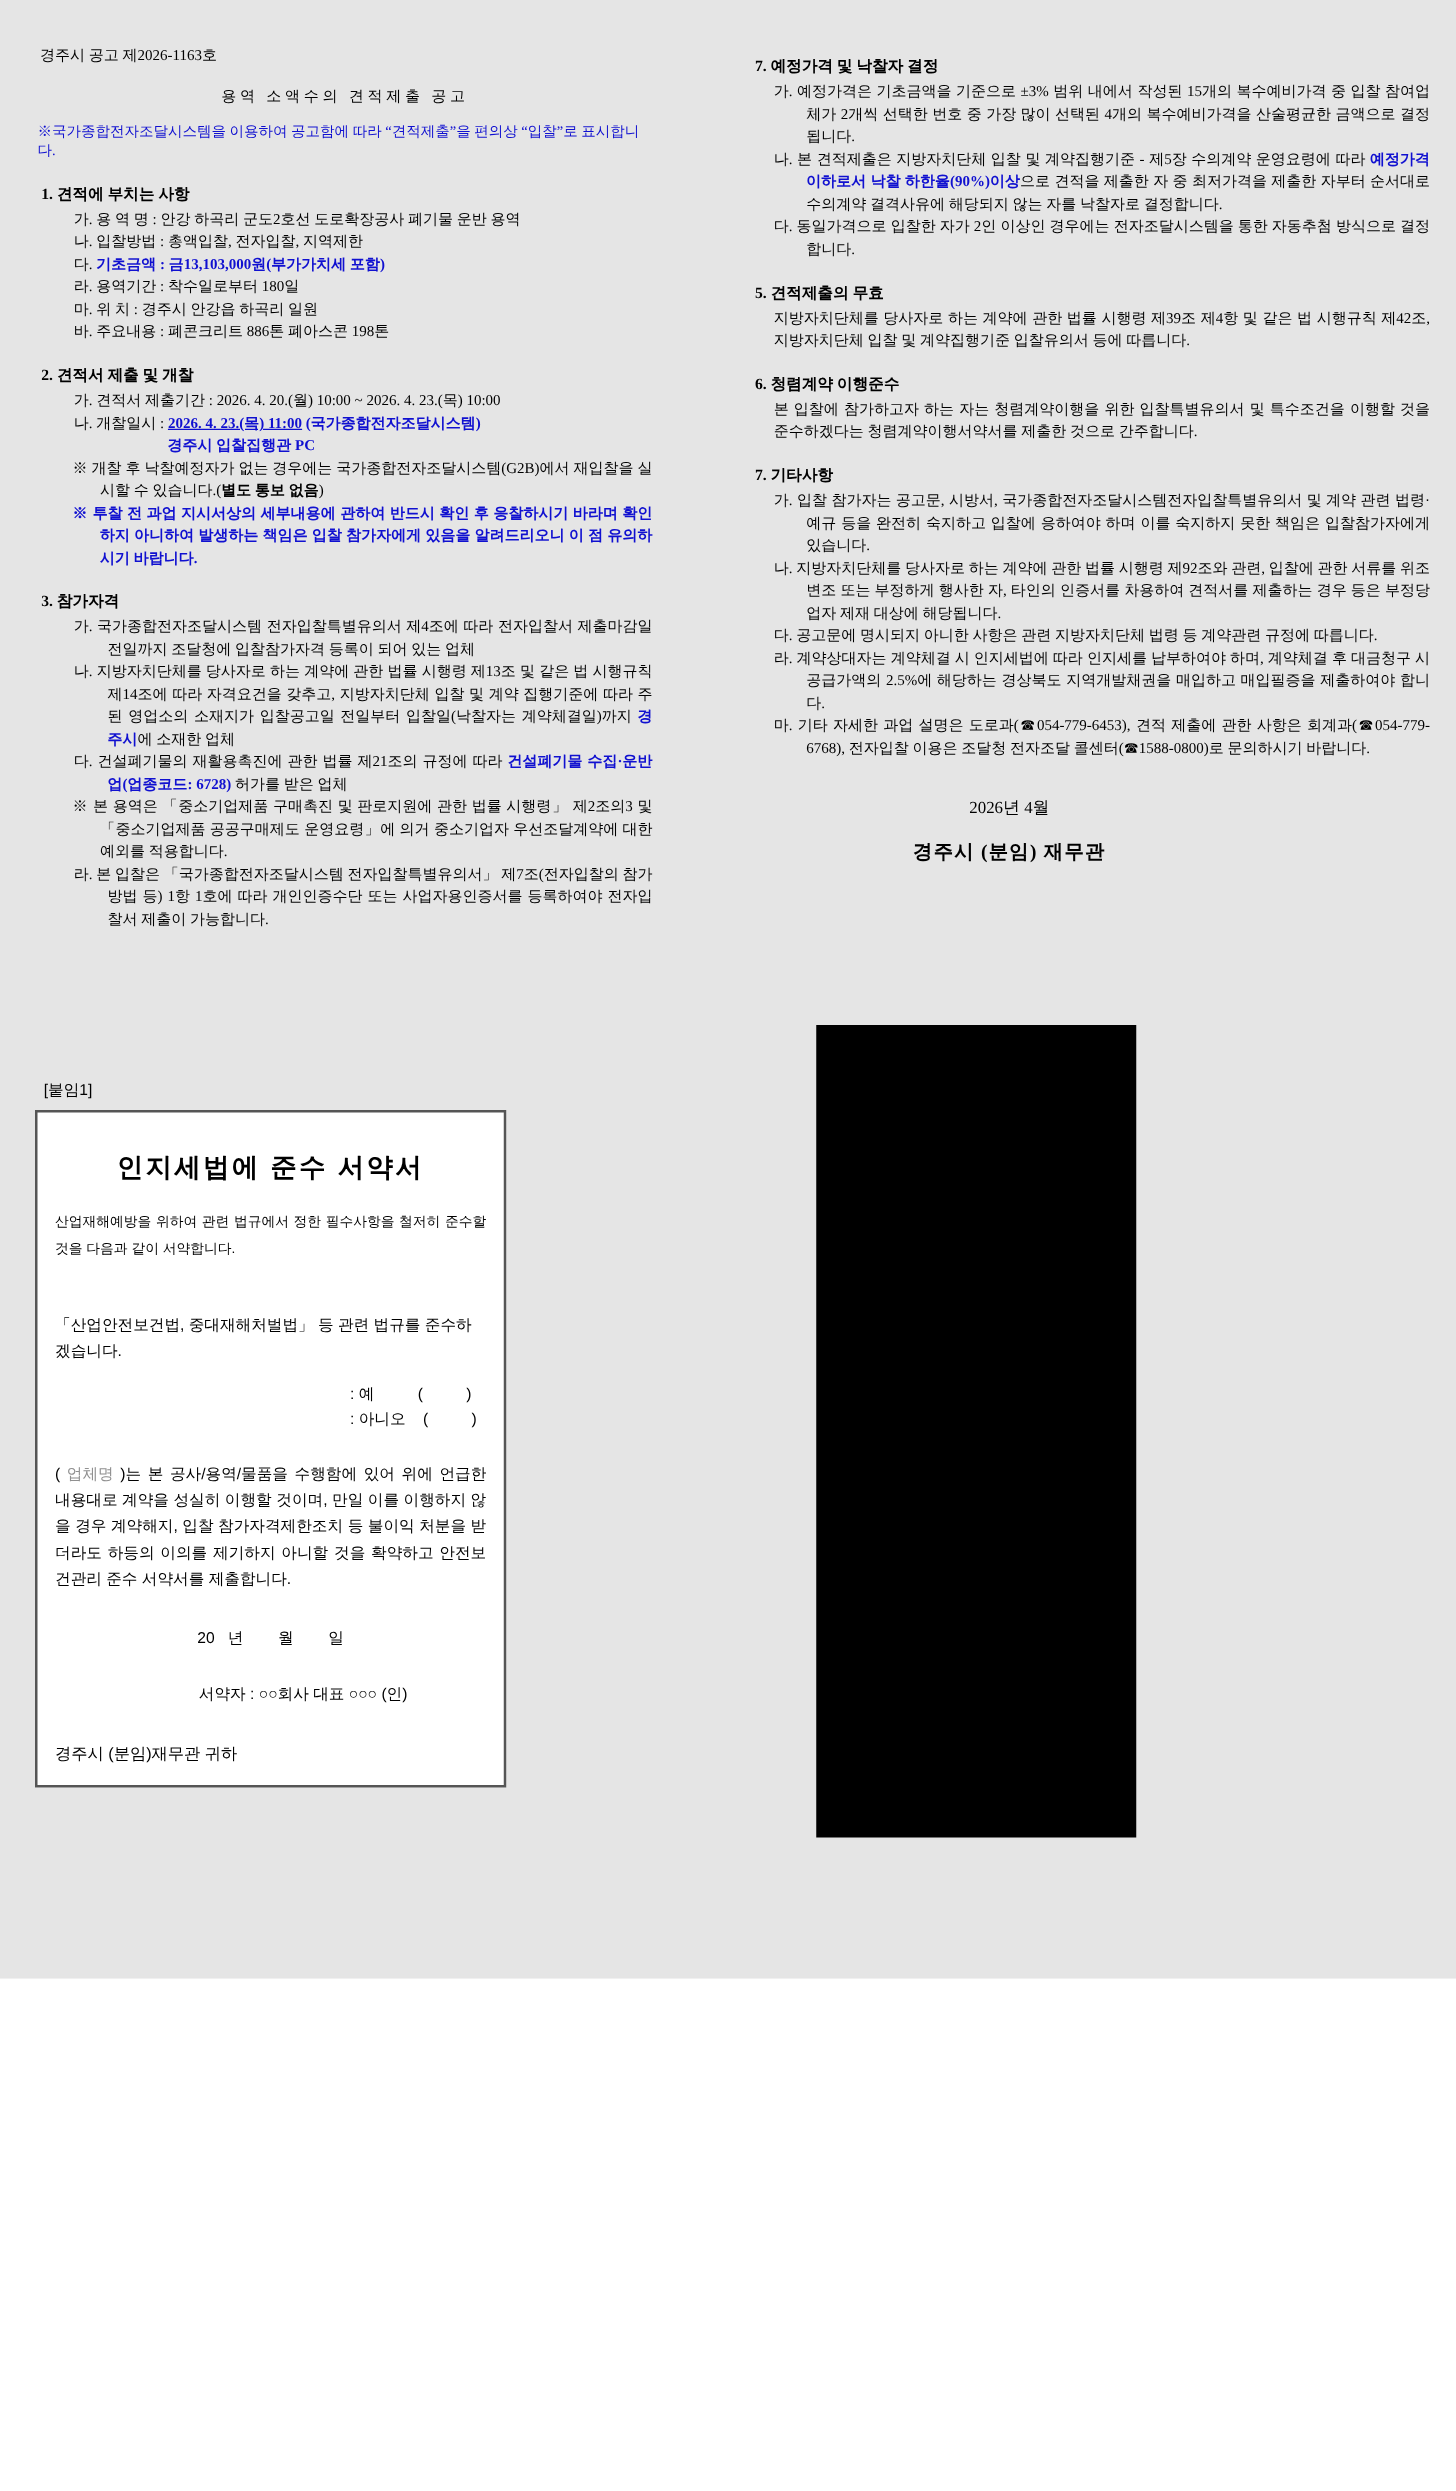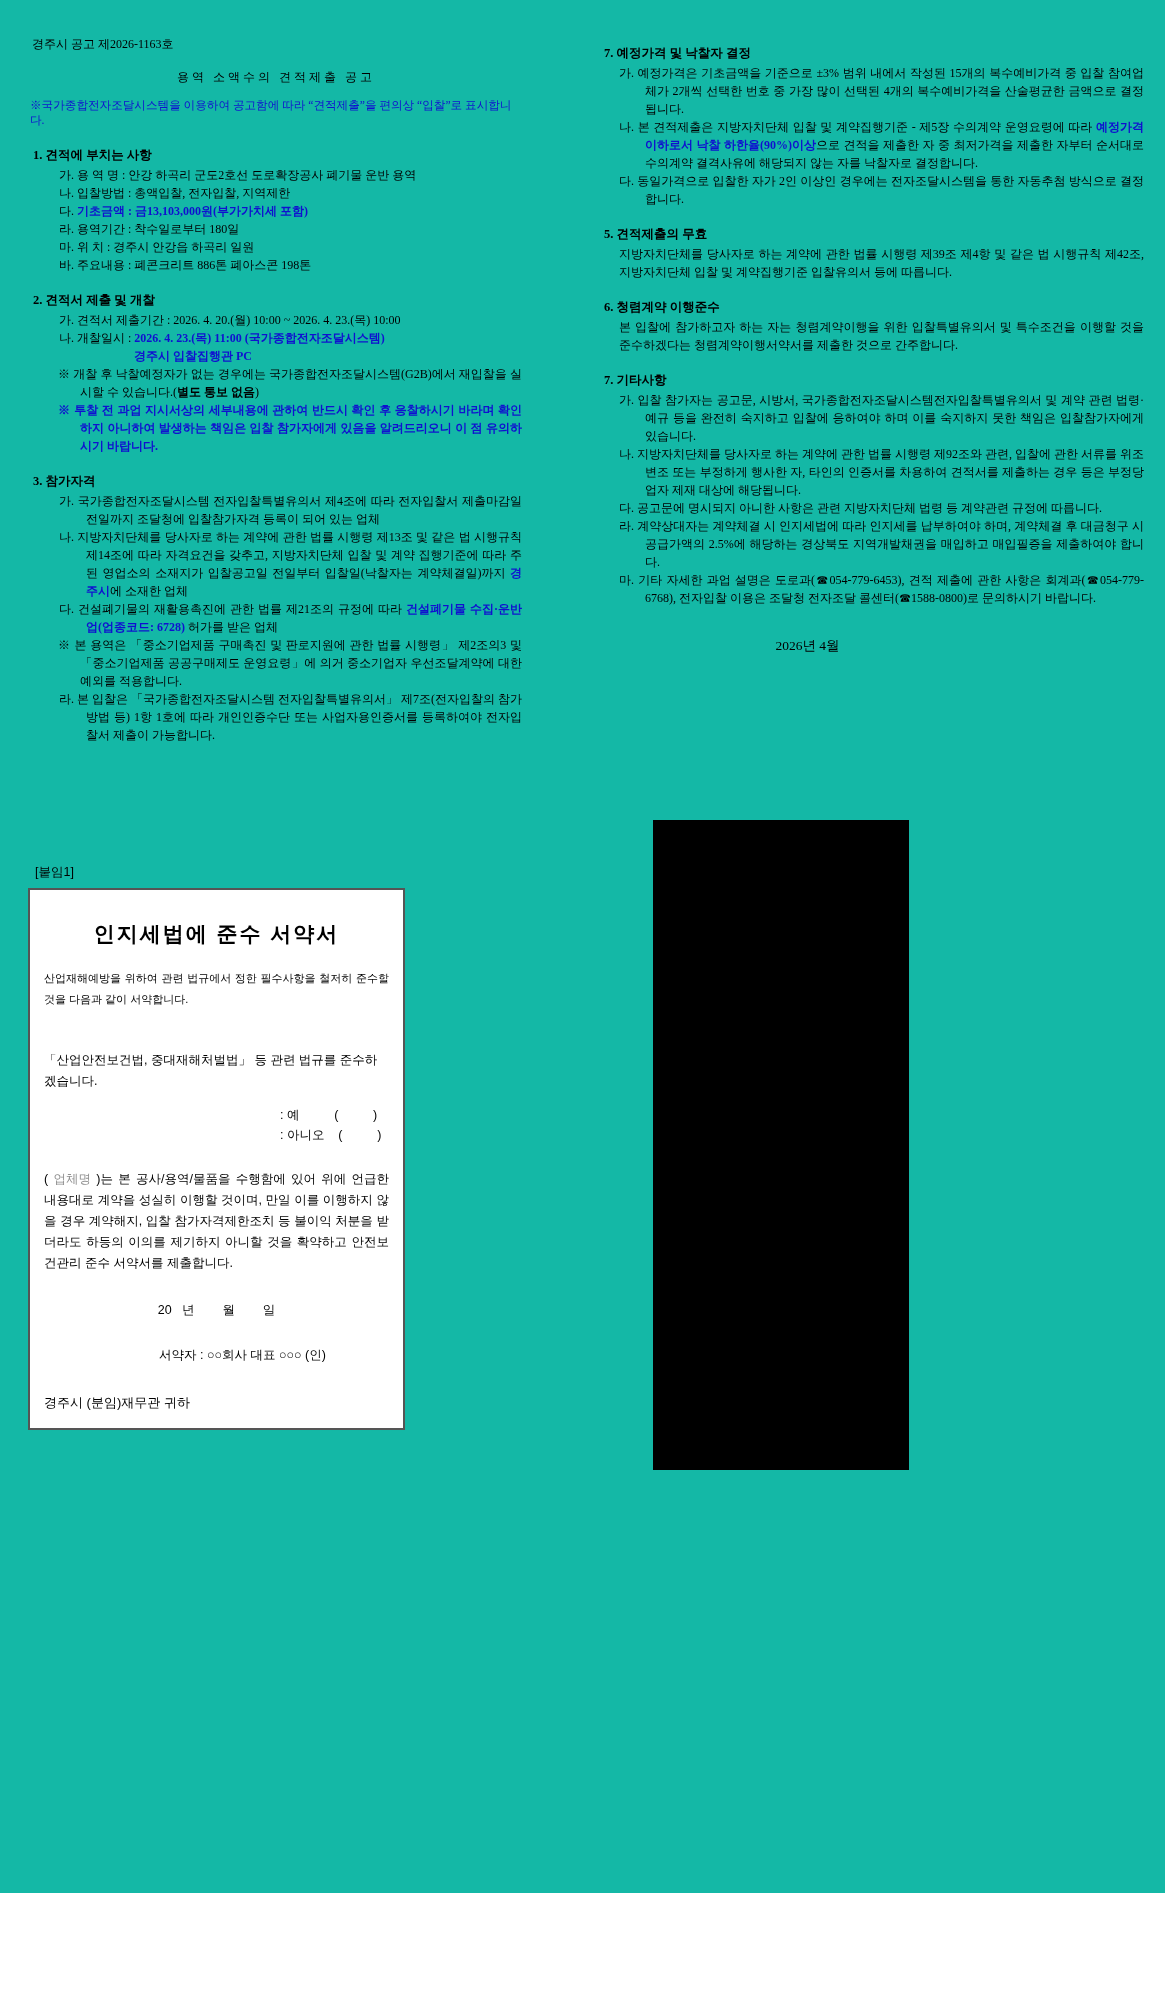--- a/index.html
+++ b/index.html
@@ -1,33 +1,33 @@
 <!DOCTYPE html>
 <html><head>
 <meta charset="utf-8">
 <style>
   html,body{margin:0;padding:0;background:#fff;}
-  .page{position:relative;width:1165px;height:1893px;background:#14b8a6;overflow:hidden;
+  .page{position:relative;width:1165px;height:1583px;background:#e5e5e5;overflow:hidden;
         font-family:"Liberation Serif","DejaVu Serif",serif;color:#000;}
   
   .col-left{position:absolute;left:30px;top:36px;width:492px;}
   .col-right{position:absolute;left:601px;top:44px;width:543px;}
   .docnum{font-size:12px;margin:0 0 16px 2px;}
   .title{font-size:12px;font-weight:normal;text-align:center;letter-spacing:3px;margin:0 30px 12px 30px;}
   .bluenote{font-size:11.6px;font-weight:normal;color:#1010d0;margin:0 0 18px 0;}
   .sec{margin-bottom:17px;}
   .h{font-size:12.5px;font-weight:bold;line-height:19px;margin:0 0 1px 3px;}
   p.item{margin:0;font-size:12px;line-height:18px;text-align:justify;padding-left:56px;text-indent:-27px;}
   p.note{margin:0;font-size:12px;line-height:18px;text-align:justify;padding-left:50px;text-indent:-22px;}
   p.cont{margin:0;font-size:12px;line-height:18px;padding-left:104px;}
   .col-right p.item{padding-left:44px;text-indent:-26px;}
   .col-right p.body{margin:0;font-size:12px;line-height:18px;text-align:justify;padding-left:18px;}
   .b{font-weight:bold;}
   .bb{color:#1010d0;font-weight:bold;}
-  .ub{}
+  .ub{text-decoration:underline;}
   .docdate{margin-top:30px;text-align:center;font-size:13.5px;padding-right:130px;}
   .docsigner{margin-top:16px;text-align:center;font-size:15.5px;font-weight:bold;letter-spacing:1px;padding-right:130px;}
   
   .attach-label{position:absolute;left:35px;top:864px;font-size:12.5px;
         font-family:"Liberation Sans","DejaVu Sans",sans-serif;}
   .attach-box{position:absolute;left:28px;top:888px;width:377px;height:542px;border:2px solid #555;
         box-sizing:border-box;padding:0 14px;background:#fff;
         font-family:"Liberation Sans","DejaVu Sans",sans-serif;}
   .fi-title{margin-top:30px;text-align:center;font-size:21px;font-weight:bold;letter-spacing:2px;}
   .fi-p1{margin-top:20px;font-size:11px;line-height:21px;text-align:justify;}
@@ -101,20 +101,21 @@
     <div class="sec">
       <div class="h">7. 기타사항</div>
       <p class="item"><span>가. 입찰 참가자는 공고문, 시방서, 국가종합전자조달시스템전자입찰특별유의서 및 계약 관련 법령·예규 등을 완전히 숙지하고 입찰에 응하여야 하며 이를 숙지하지 못한 책임은 입찰참가자에게 있습니다.</span></p>
       <p class="item"><span>나. 지방자치단체를 당사자로 하는 계약에 관한 법률 시행령 제92조와 관련, 입찰에 관한 서류를 위조변조 또는 부정하게 행사한 자, 타인의 인증서를 차용하여 견적서를 제출하는 경우 등은 부정당업자 제재 대상에 해당됩니다.</span></p>
       <p class="item"><span>다. 공고문에 명시되지 아니한 사항은 관련 지방자치단체 법령 등 계약관련 규정에 따릅니다.</span></p>
       <p class="item"><span>라. 계약상대자는 계약체결 시 인지세법에 따라 인지세를 납부하여야 하며, 계약체결 후 대금청구 시 공급가액의 2.5%에 해당하는 경상북도 지역개발채권을 매입하고 매입필증을 제출하여야 합니다.</span></p>
       <p class="item"><span>마. 기타 자세한 과업 설명은 도로과(☎054-779-6453), 견적 제출에 관한 사항은 회계과(☎054-779-6768), 전자입찰 이용은 조달청 전자조달 콜센터(☎1588-0800)로 문의하시기 바랍니다.</span></p>
     </div>
 
     <div class="docdate">2026년  4월</div>
+    <div class="docsigner">경주시 (분임) 재무관</div>
   </div>
 
   <div class="attach-label">[붙임1]</div>
 
   <div class="attach-box">
     <div class="fi-title">인지세법에  준수  서약서</div>
     <p class="fi-p1">산업재해예방을 위하여 관련 법규에서 정한 필수사항을 철저히 준수할 것을 다음과 같이 서약합니다.</p>
     <p class="fi-law">「산업안전보건법, 중대재해처벌법」 등 관련 법규를 준수하겠습니다.</p>
     <div class="fi-opt">: 예          (          )</div>
     <div class="fi-opt">: 아니오    (          )</div>

